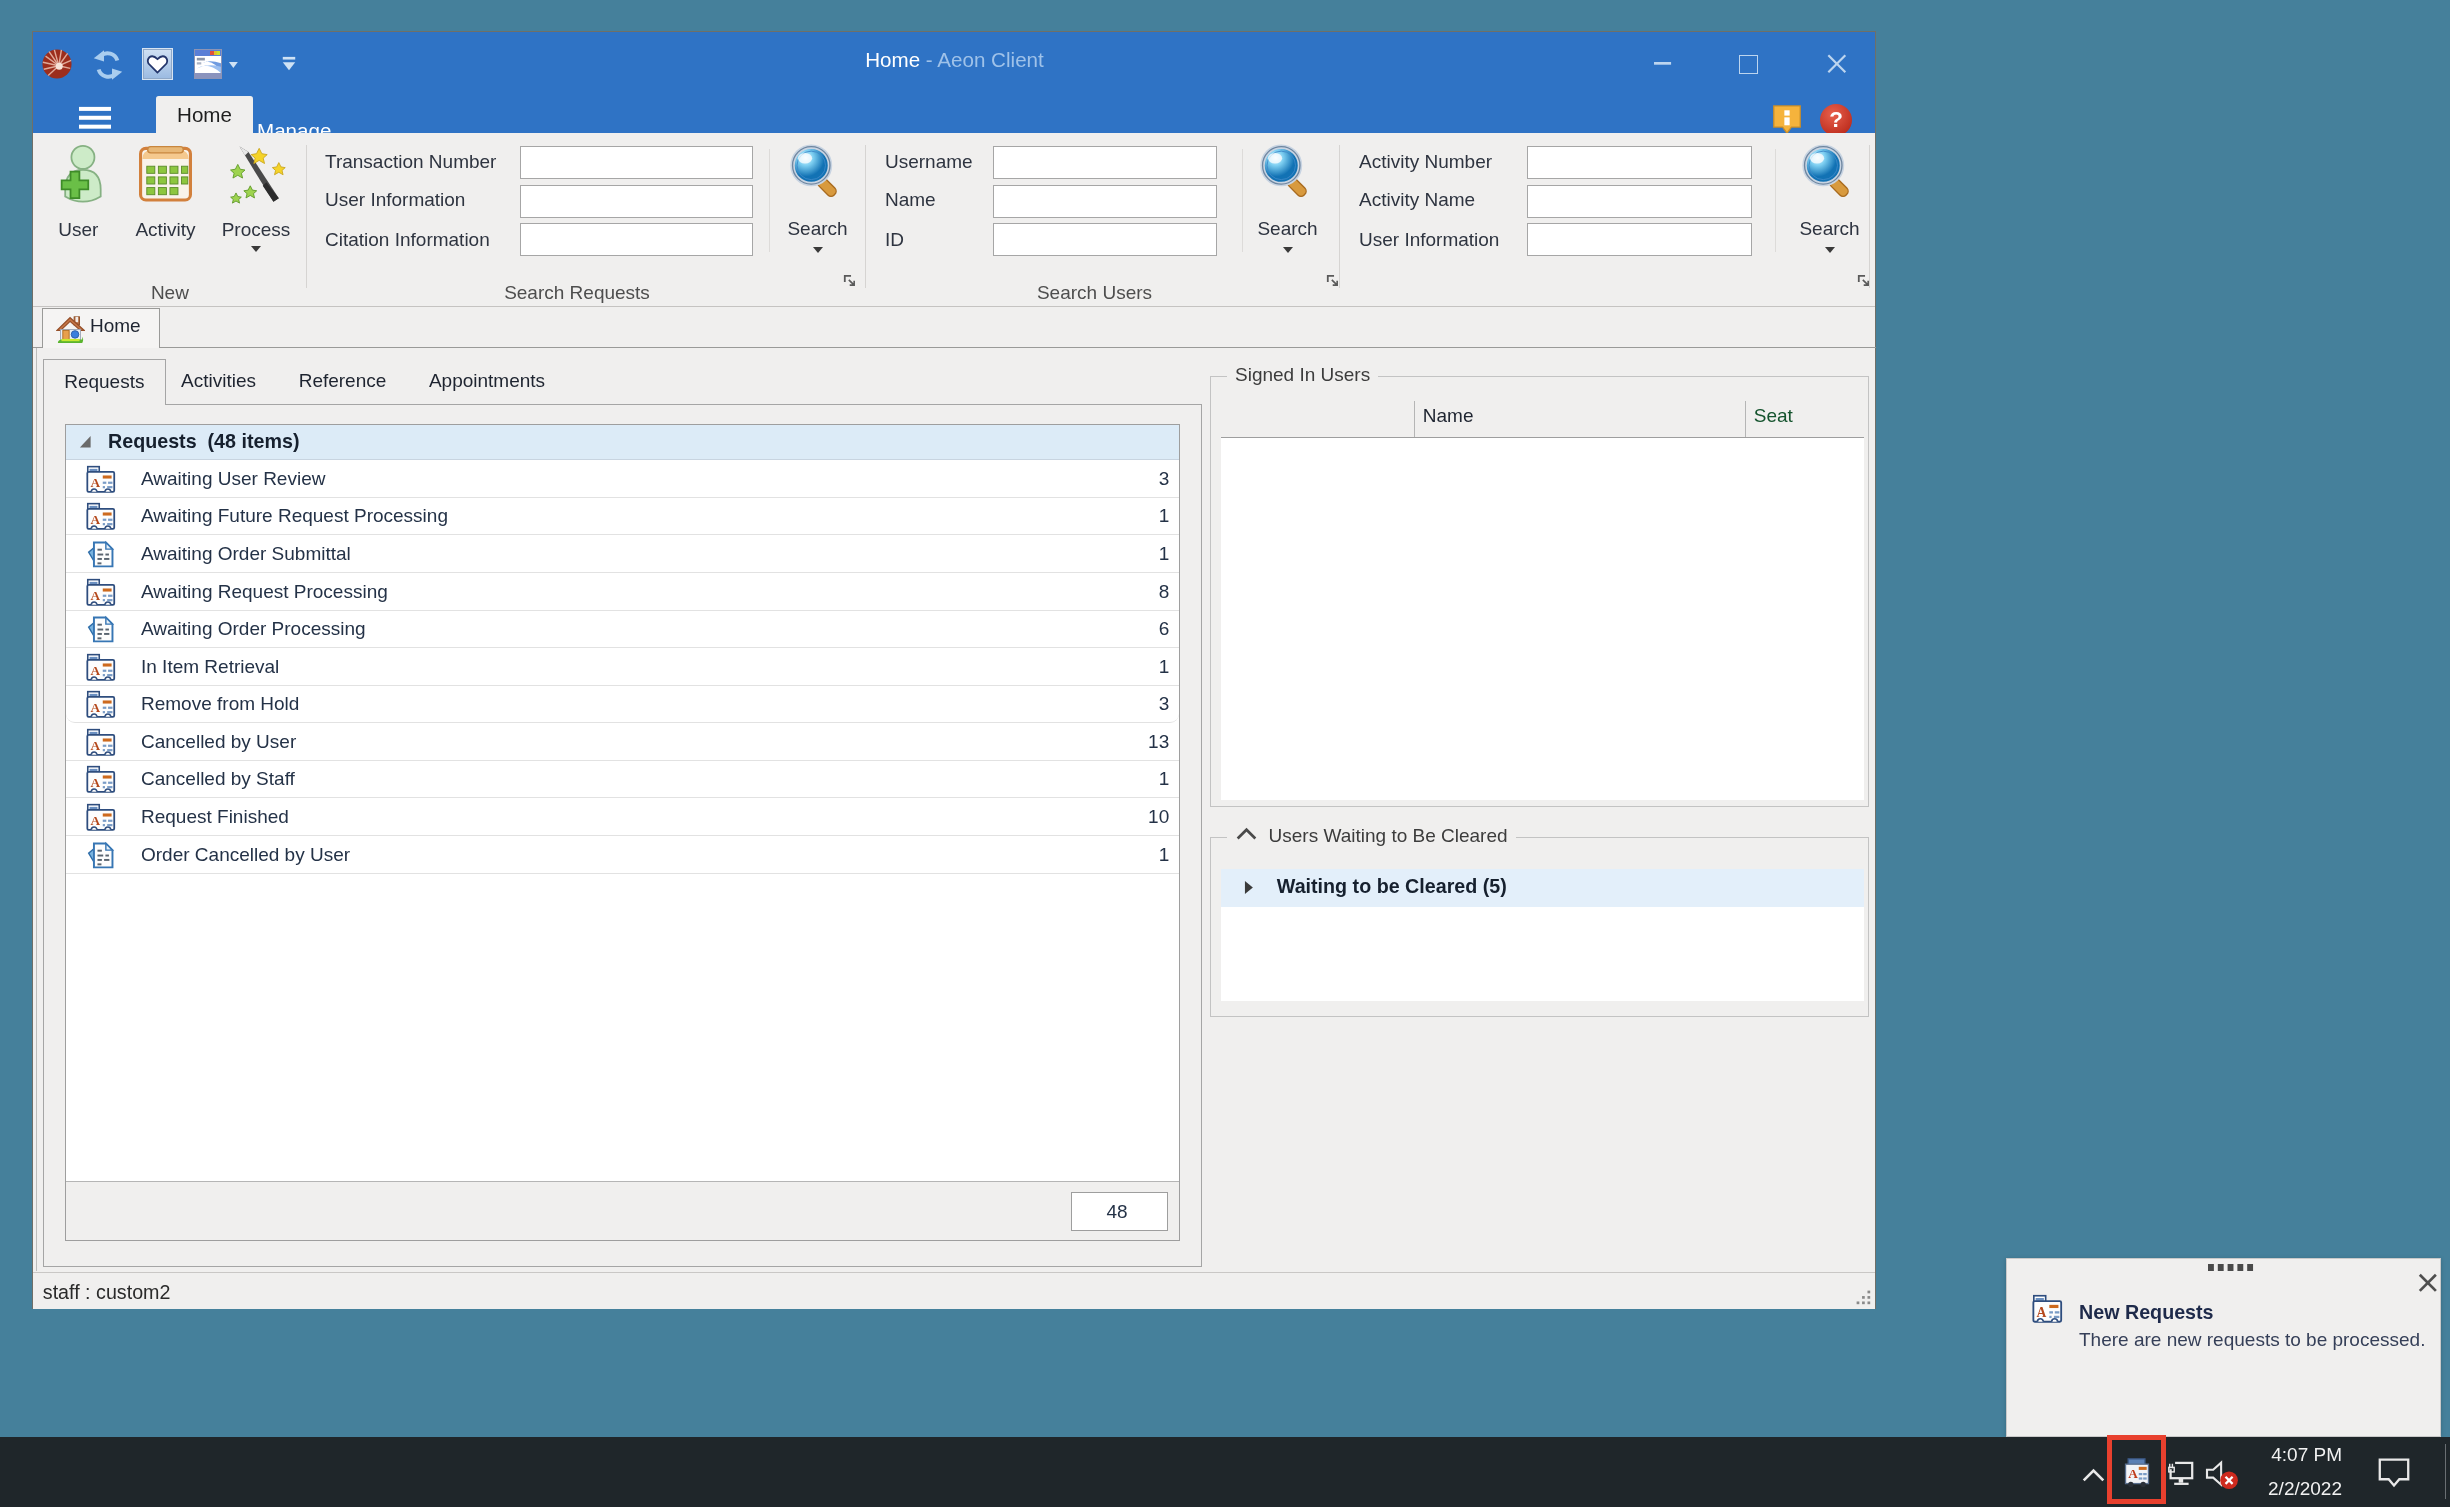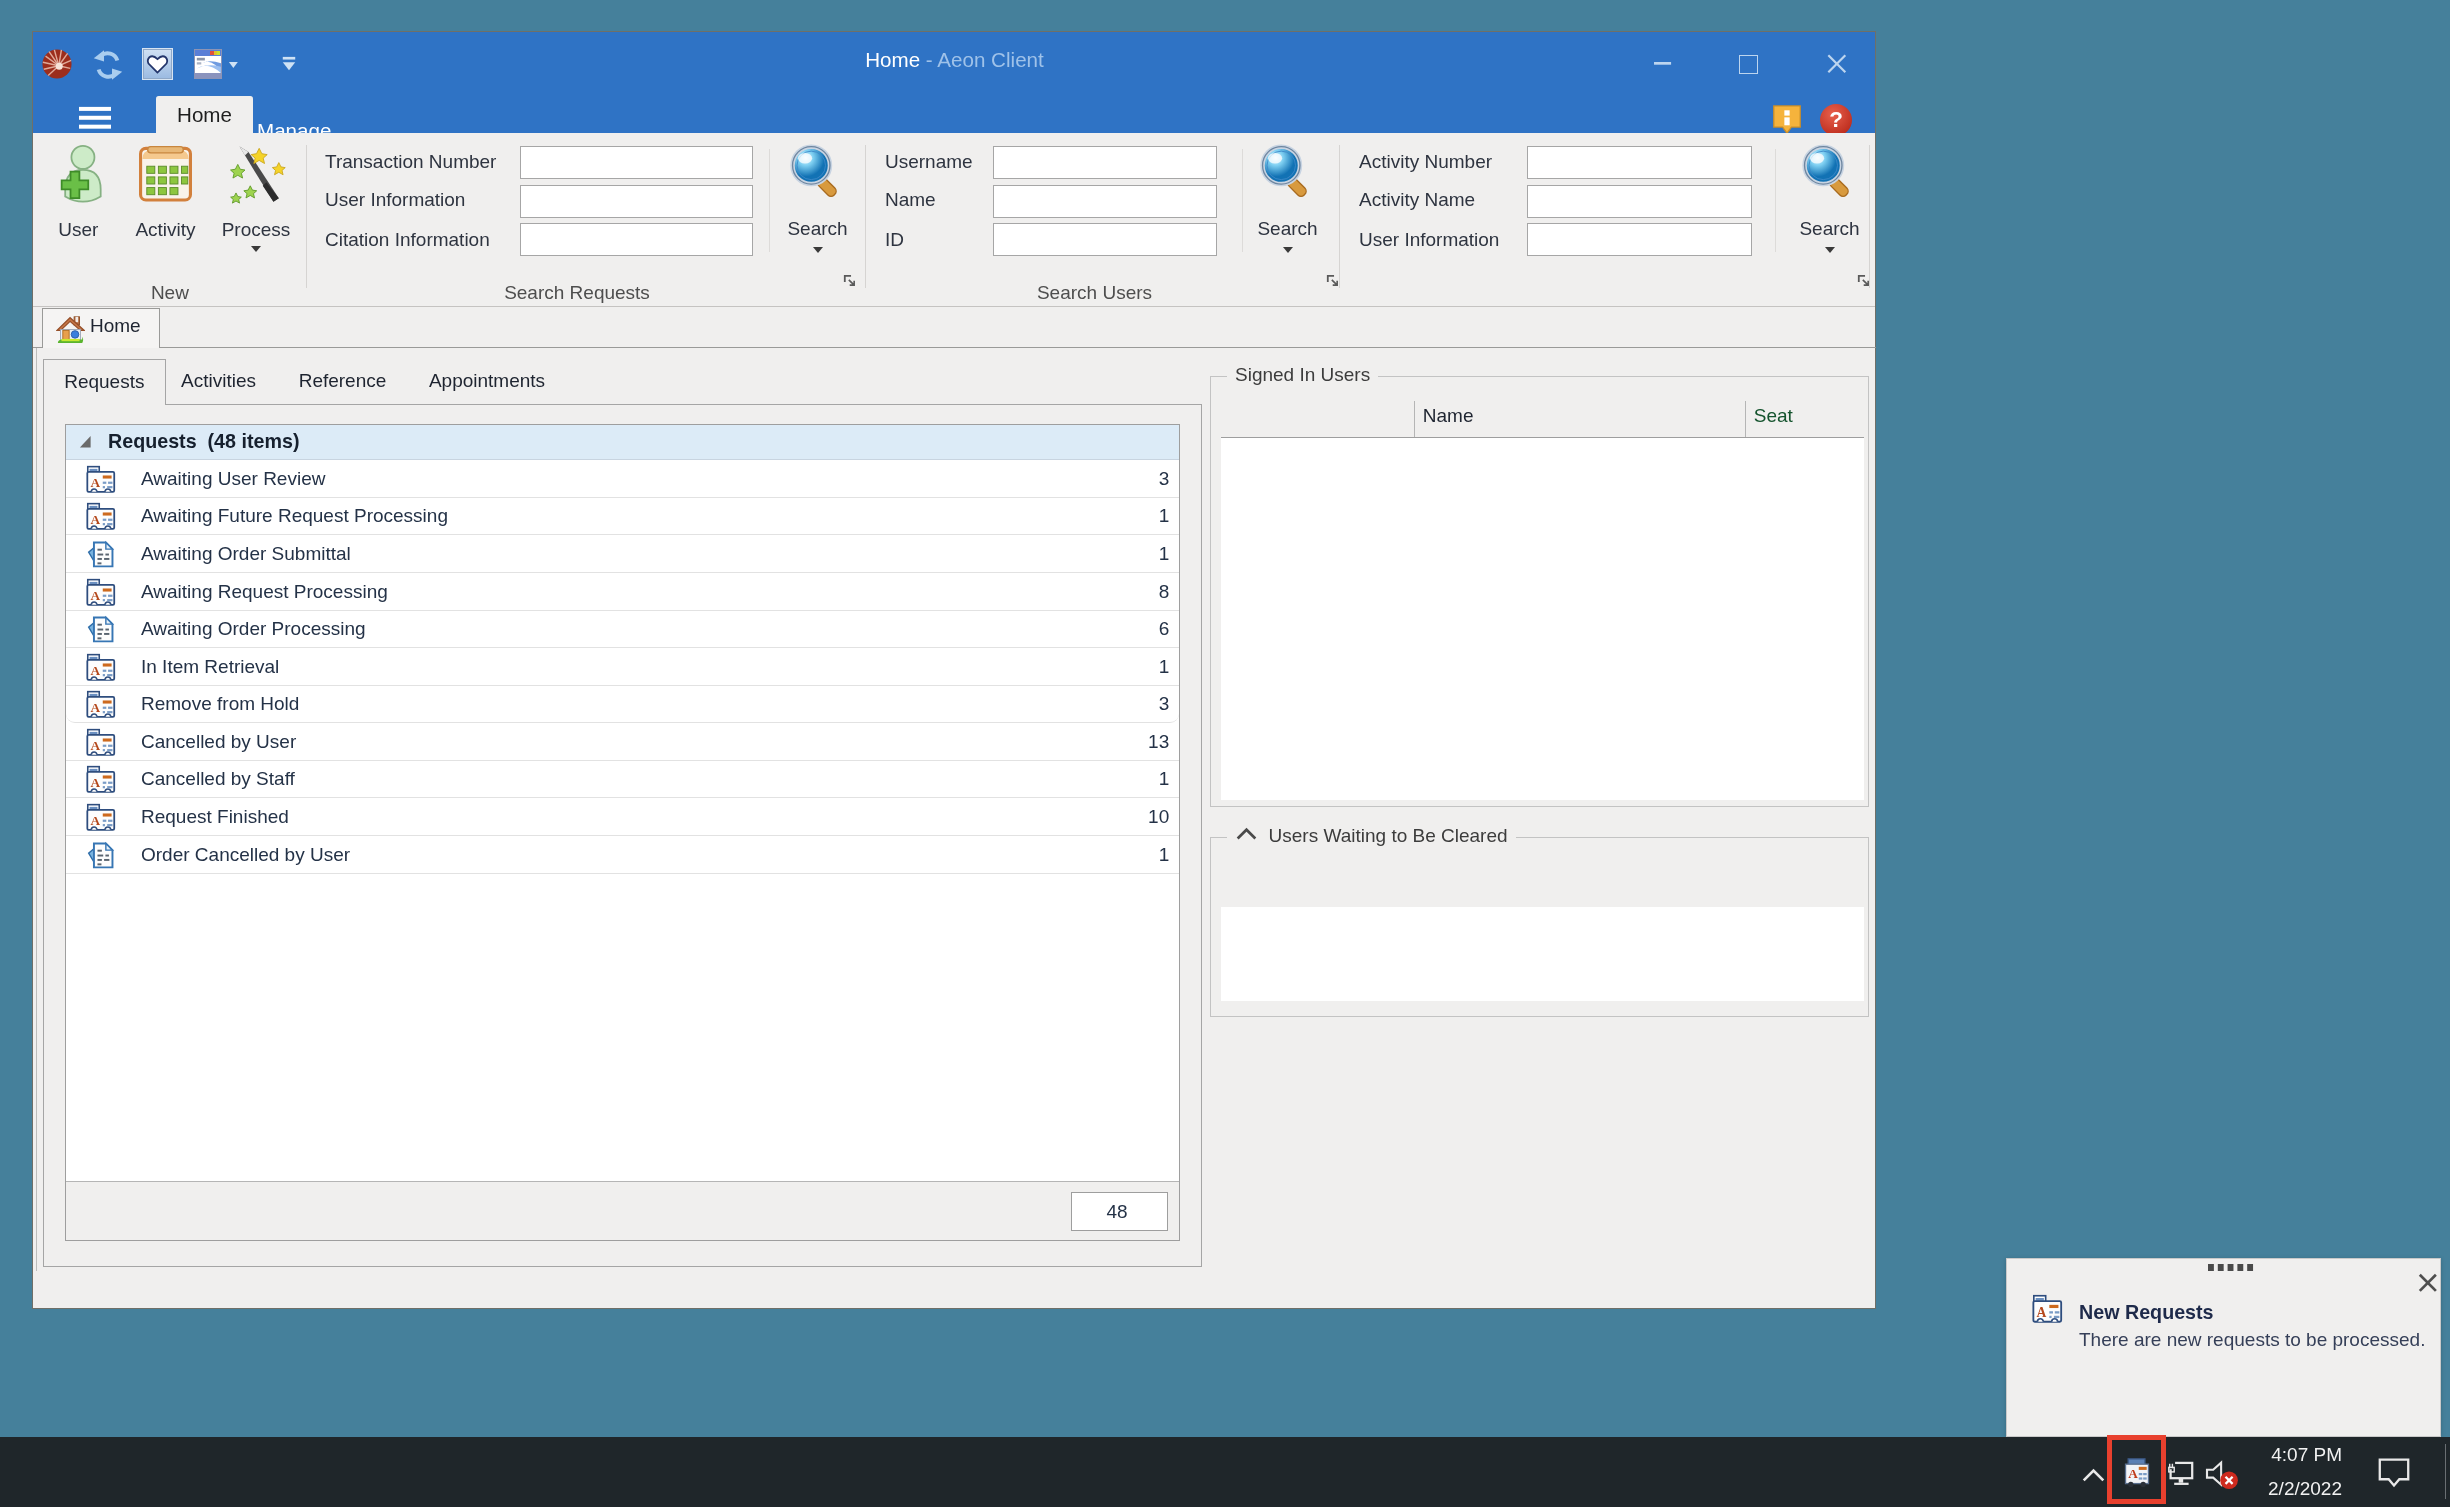--- a/index.html
+++ b/index.html
@@ -420,22 +420,41 @@
           <div class="abs" style="left:524px; top:4.5px; width:0.9px; height:36px; background:#b5b5b5;"></div>
           <div class="abs" style="left:202px; top:9px; font-size:19px; color:#1e2430;">Name</div>
           <div class="abs" style="left:533px; top:9px; font-size:19px; color:#14532d;">Seat</div>
         </div>
       </div>
     </div>
     <div class="gbox" style="left:1177px; top:529px; width:659px; height:180px;">
       <div class="gleg" style="left:16px;"><svg width="23" height="18" viewBox="0 0 26 20" style="vertical-align:-2.7px;">
             <path d="M3 14 L13 4 L23 14" fill="none" stroke="#4a4a4a" stroke-width="3"></path>
           </svg>&nbsp;&nbsp;Users Waiting to Be Cleared</div>
+      <div class="bluerow" style="left:9.8px; top:31px; width:643px; height:38px;">
+        <svg class="abs" style="left:23px; top:10.7px;" width="9.8" height="15" viewBox="0 0 11 17">
+            <path d="M1 1 L10 8.5 L1 16 Z" fill="#3a3a3a"></path>
+          </svg>
+        <div class="abs" style="left:56px; top:6.3px; font-size:19.7px; font-weight:bold; color:#16202e;">Waiting to be Cleared (5)</div>
+      </div>
       <div class="abs" style="left:9.8px; top:69px; width:643px; height:94px; background:#fff;"></div>
     </div>
+  </div>
+  <div id="statusbar">
+    <div class="abs" style="left:9.8px; top:8px;">staff : custom2</div>
+    <svg class="abs" style="right:2.7px; bottom:2.7px;" width="19" height="19" viewBox="0 0 21 21">
+      <g fill="#8a8a8a">
+          <rect x="16" y="16" width="3" height="3"></rect>
+          <rect x="16" y="10" width="3" height="3"></rect>
+          <rect x="16" y="4" width="3" height="3"></rect>
+          <rect x="10" y="16" width="3" height="3"></rect>
+          <rect x="10" y="10" width="3" height="3"></rect>
+          <rect x="4" y="16" width="3" height="3"></rect>
+        </g>
+    </svg>
   </div>
 </div>
 <div id="popup" class="abs" style="left:2006px; top:1258px; width:435px; height:179px; background:#f0efee; border:0.9px solid #c9c9c9; box-shadow:0 0.9px 4.5px rgba(0,0,0,0.18);">
   <div class="abs" style="left:201px; top:5.4px; width:47px; height:6.3px; background-image:linear-gradient(90deg,#4a4a4a 5.4px, transparent 5.4px); background-size:9.8px 6.3px;"></div>
   <svg class="abs" style="left:411px; top:14.3px;" width="19.7" height="19.7" viewBox="0 0 22 22">
       <g stroke="#4f4f4f" stroke-width="3">
         <line x1="2" y1="2" x2="20" y2="20"></line>
         <line x1="20" y1="2" x2="2" y2="20"></line>
       </g>
     </svg>

